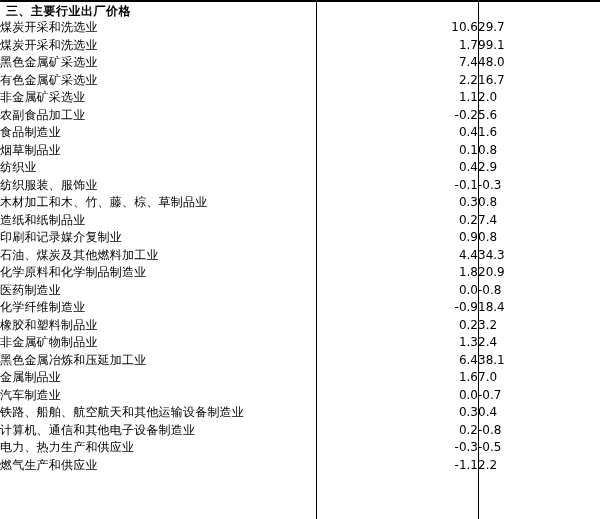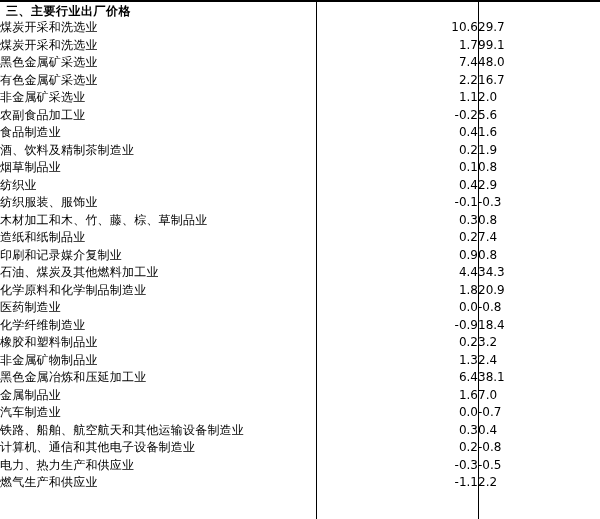--- a/index.html
+++ b/index.html
@@ -127,25 +127,20 @@
           <td class="label">农副食品加工业</td>
           <td class="col-a">-0.2</td>
           <td class="col-b">5.6</td>
         </tr>
       <tr>
           <td class="label">食品制造业</td>
           <td class="col-a">0.4</td>
           <td class="col-b">1.6</td>
         </tr>
       <tr>
-          <td class="label">酒、饮料及精制茶制造业</td>
-          <td class="col-a">0.2</td>
-          <td class="col-b">1.9</td>
-        </tr>
-      <tr>
           <td class="label">烟草制品业</td>
           <td class="col-a">0.1</td>
           <td class="col-b">0.8</td>
         </tr>
       <tr>
           <td class="label">纺织业</td>
           <td class="col-a">0.4</td>
           <td class="col-b">2.9</td>
         </tr>
       <tr>

